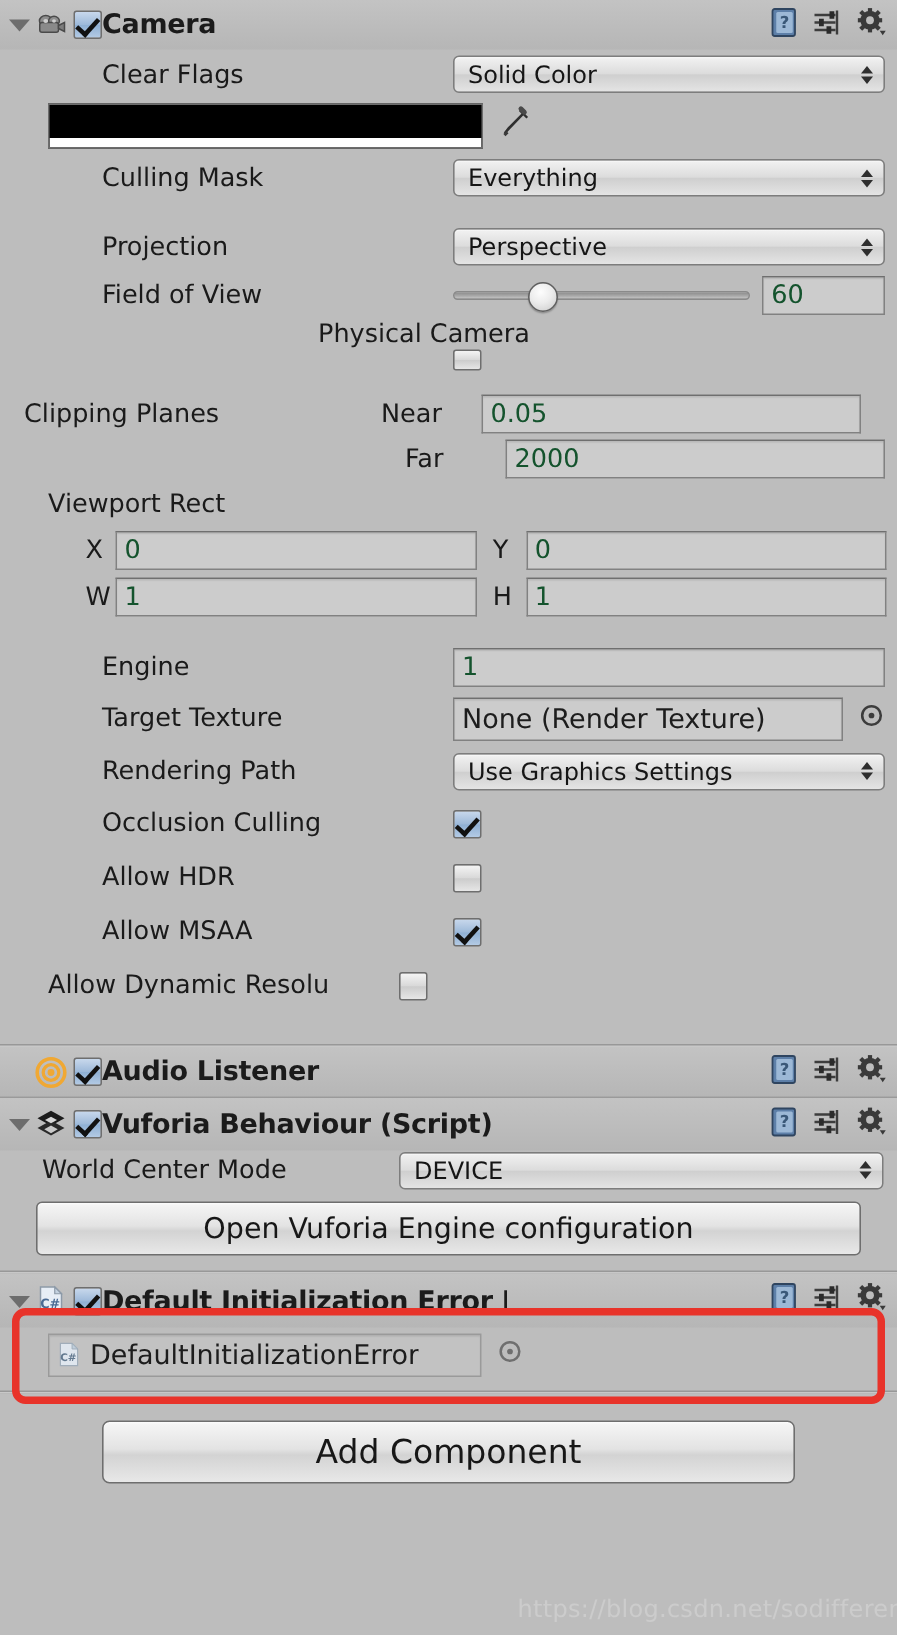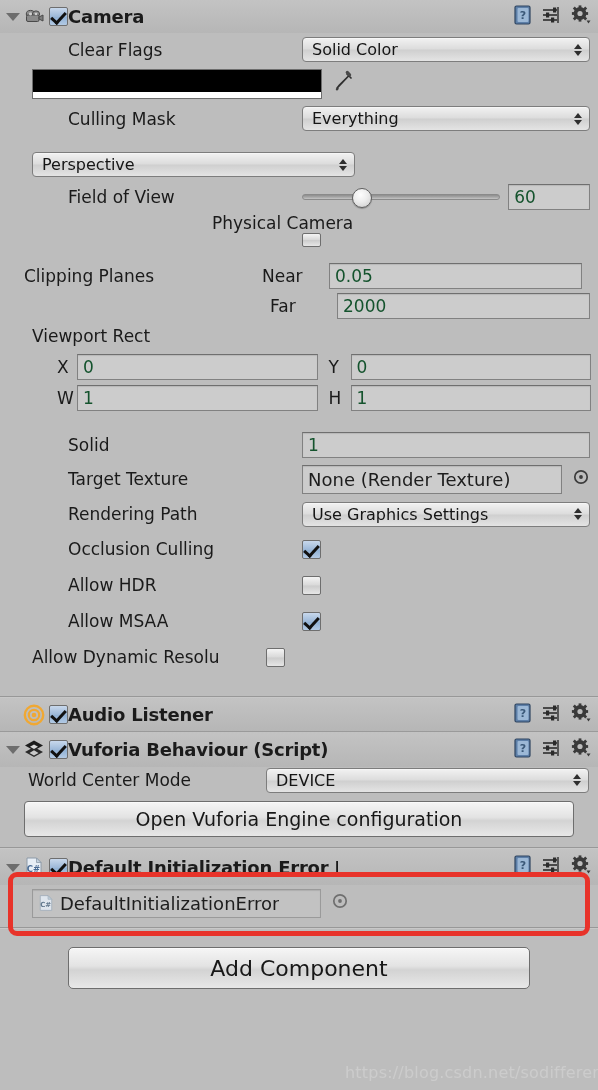--- a/index.html
+++ b/index.html
@@ -341,20 +341,21 @@
     <span class="lbl w234">Culling Mask</span>
     <div class="dropdown" style="width:323px;">
       <span class="dd-text">Everything</span>
       <span class="dd-arrows"></span>
     </div>
   </div>
 
   <div style="height:14px;"></div>
 
   <div class="row" style="height:31px;">
+    <span class="lbl w234">Projection</span>
     <div class="dropdown" style="width:323px;">
       <span class="dd-text">Perspective</span>
       <span class="dd-arrows"></span>
     </div>
   </div>
 
   <div class="row" style="height:33px;">
     <span class="lbl w234">Field of View</span>
     <div class="slider" style="width:227px;">
       <div class="track"></div>
@@ -365,21 +366,21 @@
     </div>
   </div>
 
   <div class="row" style="height:34px;flex-direction:column;">
     <span class="lbl w234">Physical Camera</span>
     <span class="cb"></span>
   </div>
 
   <div style="height:14px;"></div>
 
-  <div class="row" style="height:29px;padding-left:16px;justify-content:center;">
+  <div class="row" style="height:29px;padding-left:16px;">
     <span class="lbl" style="width:238px;">Clipping Planes</span>
     <span class="lbl" style="width:67px;">Near</span>
     <div class="field" style="width:253px;">
       <span>0.05</span>
     </div>
   </div>
 
   <div class="row" style="height:31px;padding-left:32px;">
     <span class="lbl" style="width:238px;"></span>
     <span class="lbl" style="width:67px;">Far</span>
@@ -410,21 +411,21 @@
     </div>
     <span class="lbl" style="width:22px;margin-left:11px;">H</span>
     <div class="field" style="width:241px;">
       <span>1</span>
     </div>
   </div>
 
   <div style="height:16px;"></div>
 
   <div class="row" style="height:32px;">
-    <span class="lbl w234">Solid</span>
+    <span class="lbl w234">Engine</span>
     <div class="field" style="width:323px;">
       <span>1</span>
     </div>
   </div>
 
   <div class="row" style="height:36px;">
     <span class="lbl w234">Target Texture</span>
     <div class="field objref" style="width:289px;height:29px;">
       <span>None (Render Texture)</span>
     </div>

